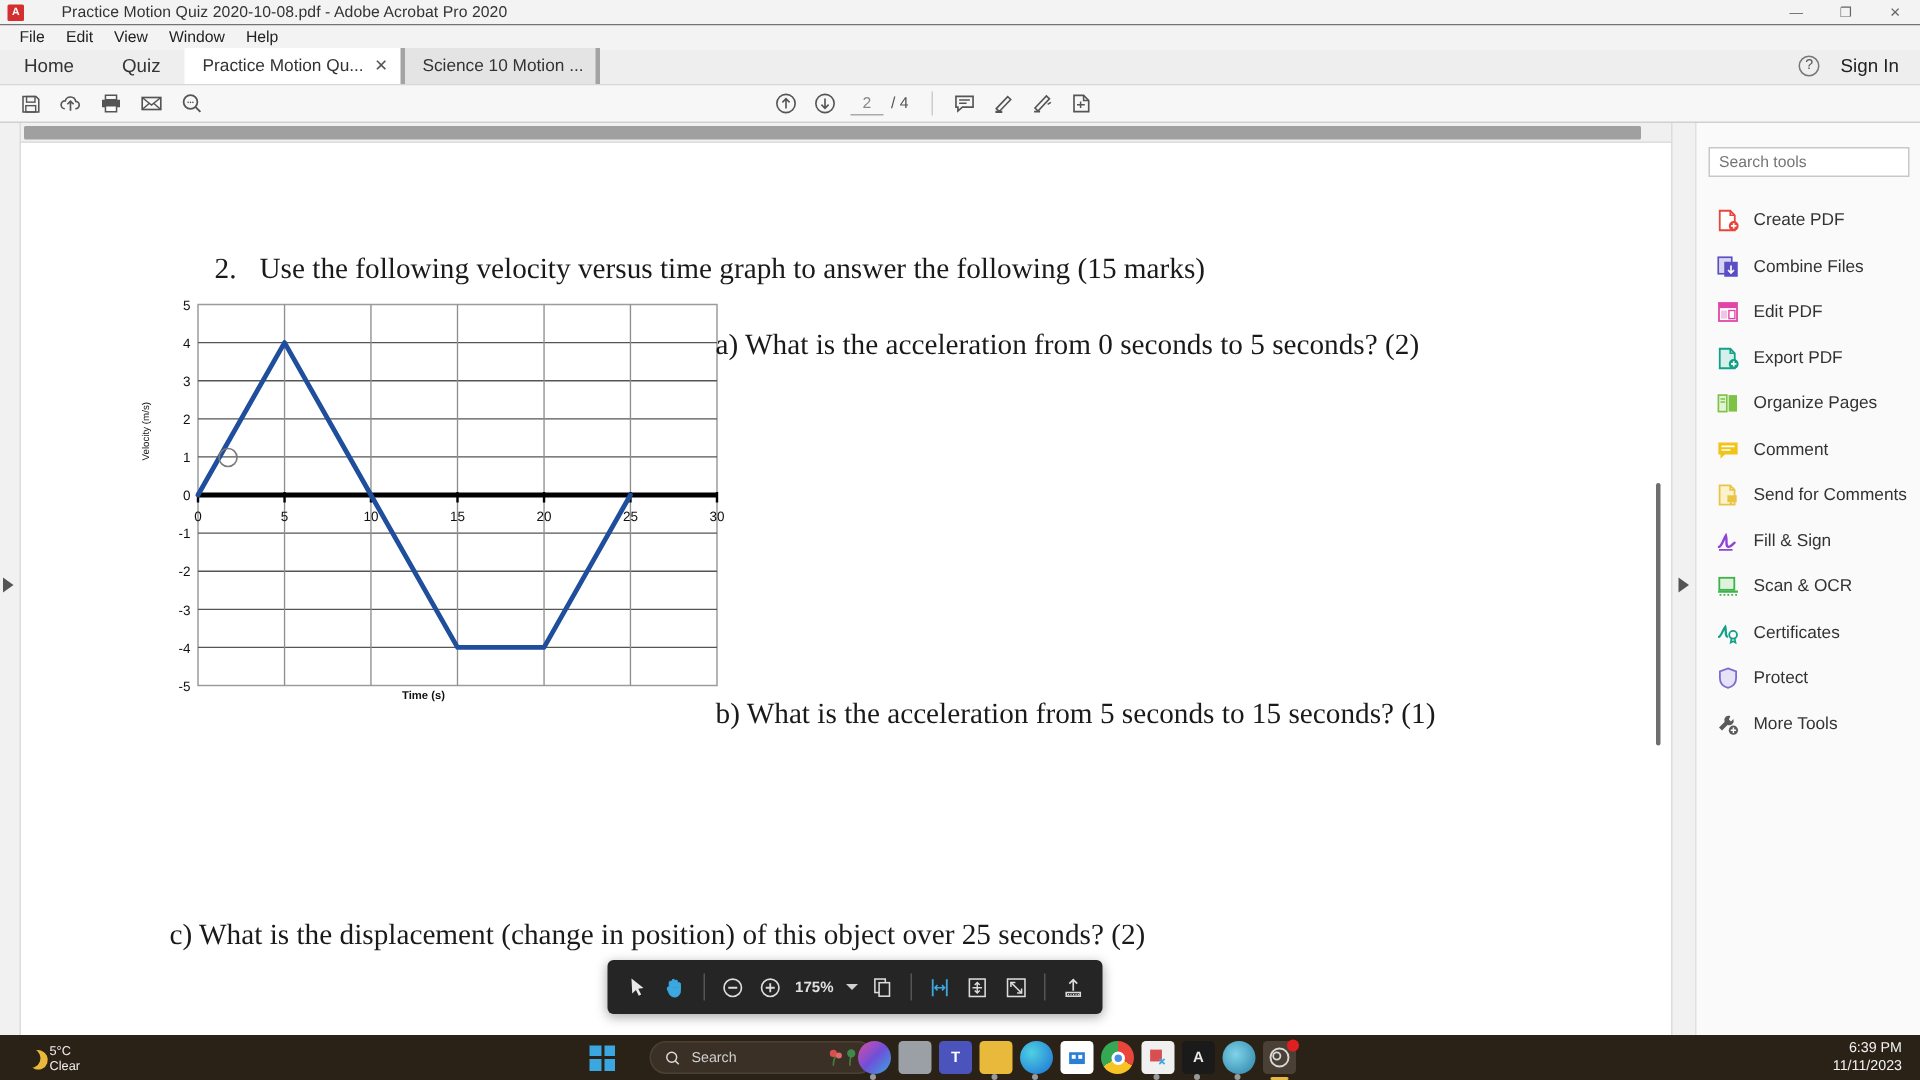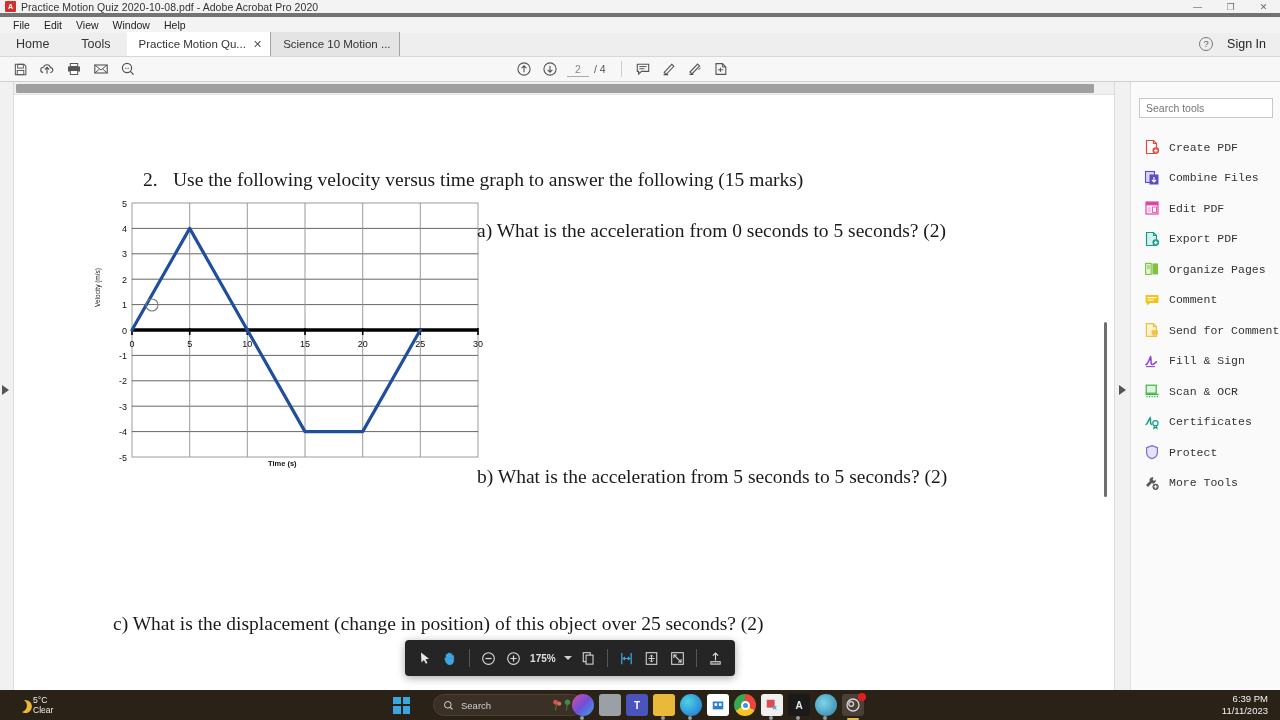--- a/index.html
+++ b/index.html
@@ -8,21 +8,22 @@
     overflow: hidden;
     font-family: "Liberation Sans", sans-serif;
     background: #ffffff;
   }
   #app { position: relative; width: 1280px; height: 720px; }
 
   
   .titlebar {
     position: absolute; top: 0; left: 0; width: 1280px; height: 17px;
     background: #f3f3f3; display: flex; align-items: center;
-    border-bottom: 4px solid #737373;
+    border-bottom: 1px solid #737373;
+    gap: 20px;
   }
   .tb-icon {
     width: 11px; height: 11px; margin-left: 5px; margin-right: 5px;
     background: #d32f2f; border-radius: 1px; position: relative;
     display: flex; align-items: center; justify-content: center;
     color: #fff; font-size: 7px; font-weight: bold;
   }
   .tb-title { font-size: 10.5px; color: #333; letter-spacing: 0.05px; white-space: nowrap; }
   .win-ctrls { margin-left: auto; display: flex; height: 17px; }
   .win-btn {
@@ -46,21 +47,21 @@
     background: #eeeeee; display: flex; align-items: flex-end;
     border-bottom: 1px solid #d7d7d7;
   }
   .nav-btn {
     font-size: 12.5px; color: #333; padding: 0 16px; height: 24px;
     line-height: 24px; white-space: nowrap;
   }
   .doc-tab {
     height: 24px; line-height: 24px; font-size: 11.5px; color: #333;
     padding: 0 8px 0 12px; display: flex; align-items: center; gap: 7px;
-    max-width: 210px; white-space: nowrap; border-right: 1px solid #a3a3a3;
+    max-width: 210px; white-space: nowrap; border-right: 3px solid #a3a3a3;
   }
   .doc-tab.active { background: #ffffff; }
   .doc-tab.inactive { background: #e4e4e4; }
   .tab-close { font-size: 11px; color: #555; }
   .help-area { margin-left: auto; display: flex; align-items: center; gap: 14px; padding-right: 14px; height: 24px; }
   .circ-q {
     width: 14px; height: 14px; border: 1px solid #777; border-radius: 50%;
     font-size: 9.5px; color: #555; display: flex; align-items: center;
     justify-content: center; line-height: 1;
   }
@@ -174,21 +175,21 @@
   
   .tools-panel {
     position: absolute; top: 82px; left: 1130px; width: 170px; height: 608px;
     background: #fafafa; border-left: 1px solid #e0e0e0;
   }
   .search-tools {
     position: absolute; top: 16px; left: 8px; width: 134px; height: 20px;
     border: 1px solid #c8c8c8; background: #ffffff; font-size: 10.5px;
     color: #888; padding: 0 6px; font-family: "Liberation Sans", sans-serif;
   }
-  .tool-list { position: absolute; top: 50px; left: 0; width: 150px; font-family: Liberation Mono, monospace; }
+  .tool-list { position: absolute; top: 50px; left: 0; width: 150px; }
   .tool-item {
     display: flex; align-items: center; gap: 9px; height: 30.5px;
     padding-left: 13px;
   }
   .tool-ico { width: 16px; height: 16px; flex: 0 0 16px; position: relative; }
   .tool-label { font-size: 11.5px; color: #333; white-space: nowrap; }
   .cloud-promo {
     position: absolute; top: 626px; left: 0; width: 150px; text-align: center;
     border-top: 1px solid #e2e2e2; padding-top: 12px;
   }
@@ -272,21 +273,21 @@
   <div class="menubar">
     <div class="menu-item">File</div>
     <div class="menu-item">Edit</div>
     <div class="menu-item">View</div>
     <div class="menu-item">Window</div>
     <div class="menu-item">Help</div>
   </div>
 
   <div class="tabstrip">
     <div class="nav-btn">Home</div>
-    <div class="nav-btn">Tools</div>
+    <div class="nav-btn">Quiz</div>
     <div class="doc-tab active">
       <span>Practice Motion Qu...</span>
       <span class="tab-close">✕</span>
     </div>
     <div class="doc-tab inactive">
       <span>Science 10 Motion ...</span>
     </div>
     <div class="help-area">
       <div class="circ-q">?</div>
       <div class="signin">Sign In</div>
@@ -462,21 +463,21 @@
             <text x="378" y="152">30</text>
           </g>
 
           <polyline points="32,135 89.7,33.4 147.3,135 205,236.6 262.7,236.6 320.3,135" fill="none" stroke="#1f4e9c" stroke-width="3.2" stroke-linejoin="round" stroke-linecap="round"></polyline>
 
           <circle cx="52" cy="110" r="6" fill="none" stroke="#7a7a7a" stroke-width="1.1"></circle>
         </svg>
       </div>
 
       <div class="q-a">a) What is the acceleration from 0 seconds to 5 seconds? (2)</div>
-      <div class="q-b">b) What is the acceleration from 5 seconds to 5 seconds? (2)</div>
+      <div class="q-b">b) What is the acceleration from 5 seconds to 15 seconds? (1)</div>
       <div class="q-c">c) What is the displacement (change in position) of this object over 25 seconds? (2)</div>
 
     </div>
   </div>
 
   <div class="tools-panel">
     <input class="search-tools" placeholder="Search tools" style="">
 
     <div class="tool-list">
 

